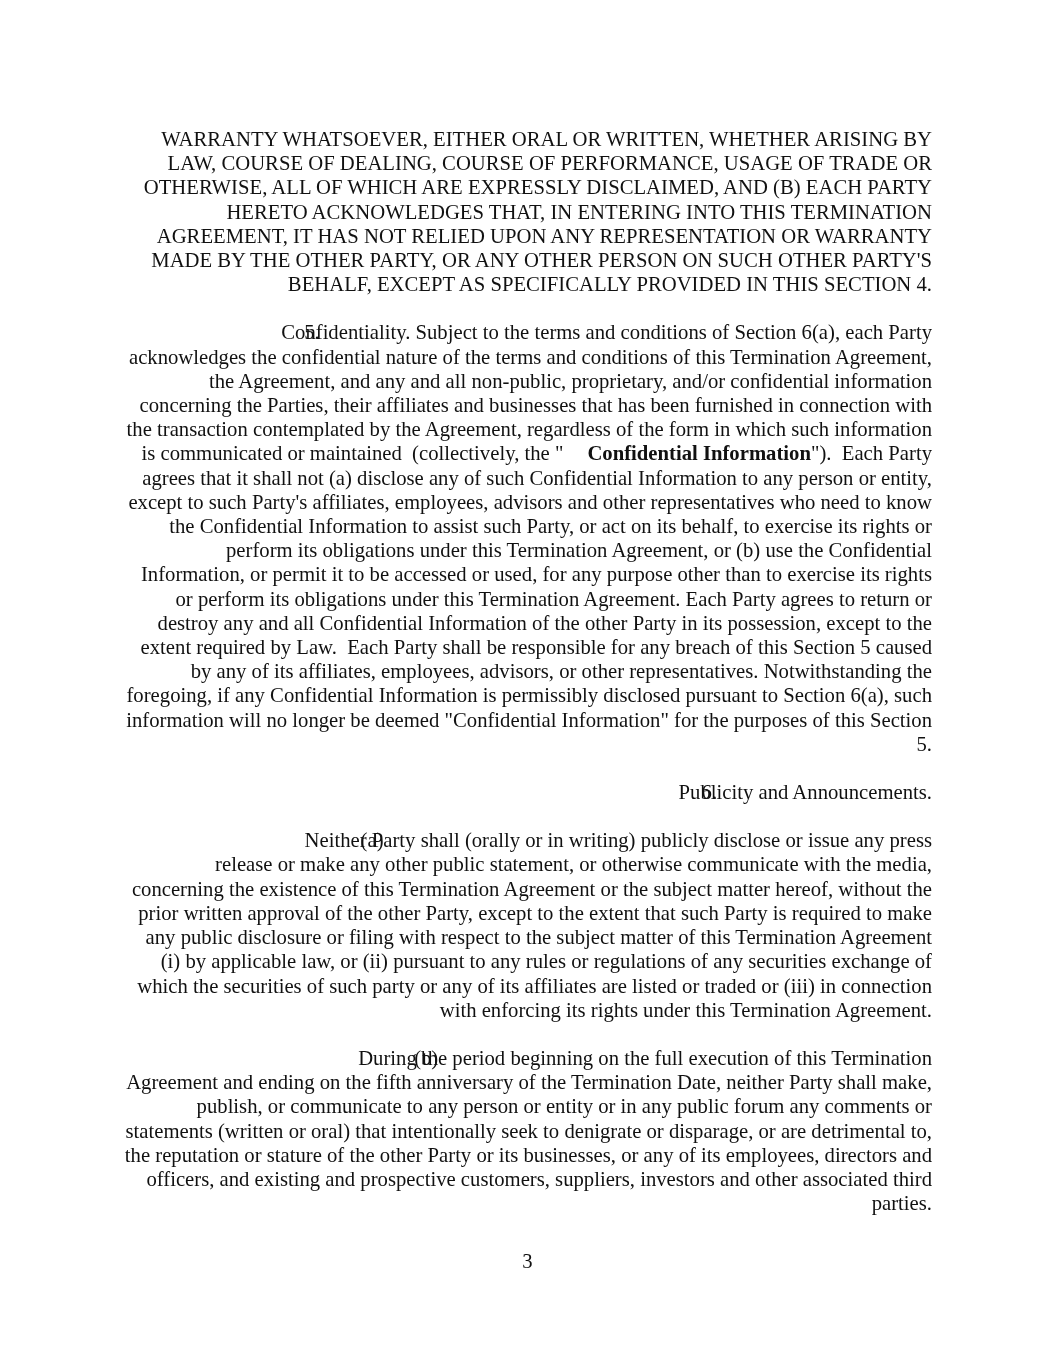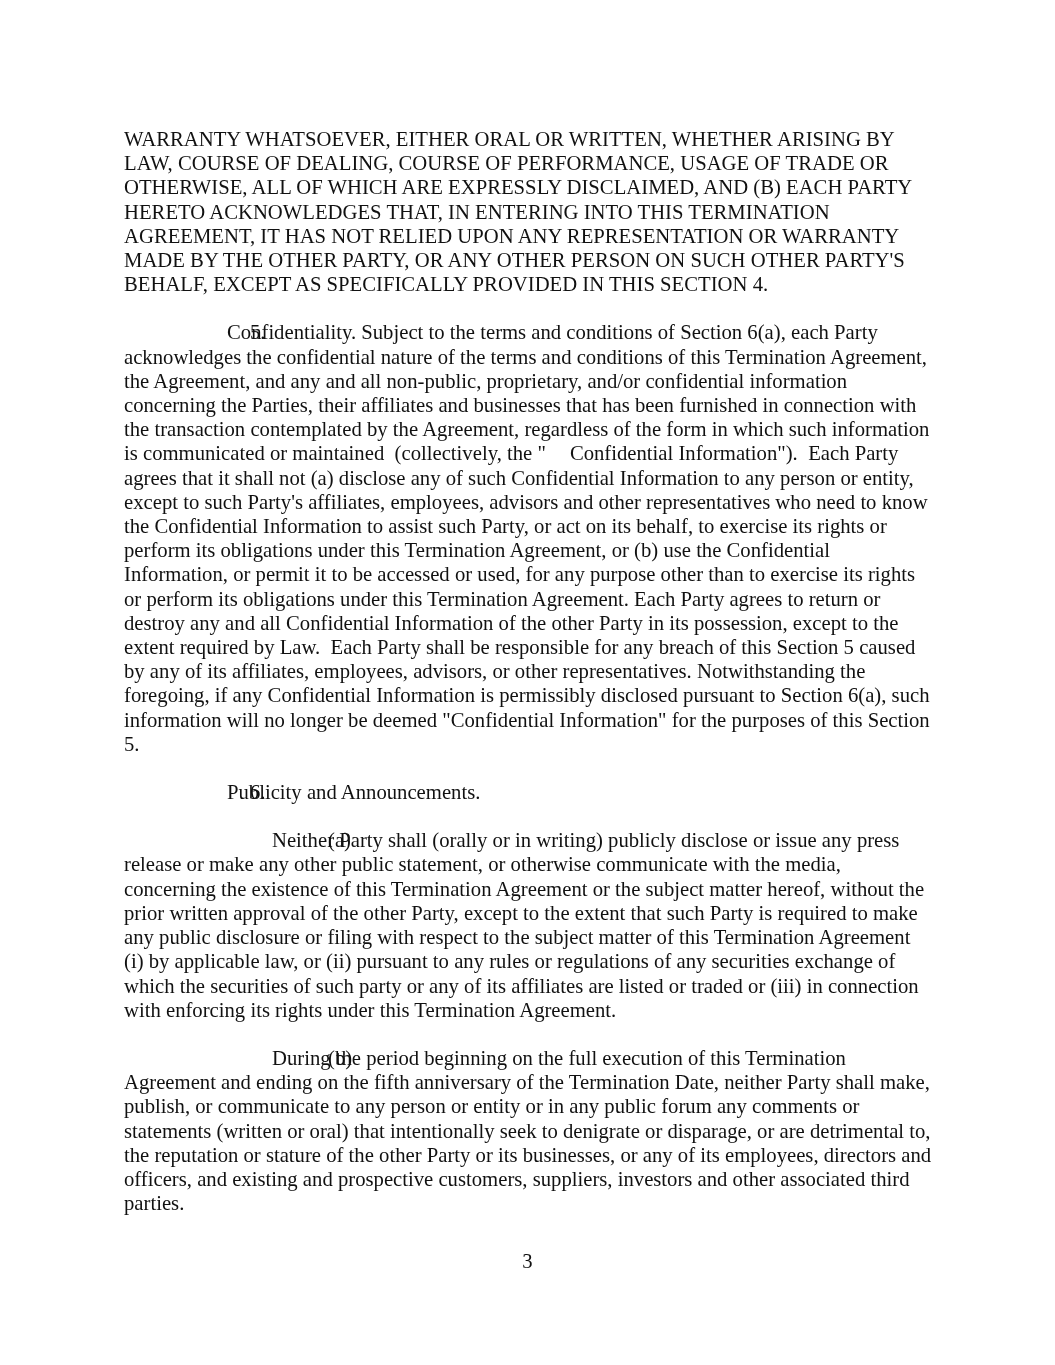--- a/index.html
+++ b/index.html
@@ -24,21 +24,21 @@
   .content {
     position: absolute;
     left: 124px;
     top: 127px;
     width: 808px;
   }
   .para {
     font-size: 20.7px;
     line-height: 24.2px;
     margin: 0 0 24px 0;
-    text-align: left;
+    text-align: right;
     white-space: pre-wrap;
   }
   
   .indent-half {
     text-indent: 63px;
   }
   
   .indent-sub {
     text-indent: 102px;
   }
@@ -50,21 +50,21 @@
   }
   
   .sub-label {
     display: inline-block;
     width: 46px;
     white-space: normal;
   }
   .underline {
   }
   .bold {
-    font-weight: normal;
+    font-weight: bold;
     margin-left: 24px;
   }
   .page-number {
     position: absolute;
     top: 1249px;
     left: 0;
     width: 100%;
     text-align: center;
     font-size: 20.7px;
     line-height: 24px;

